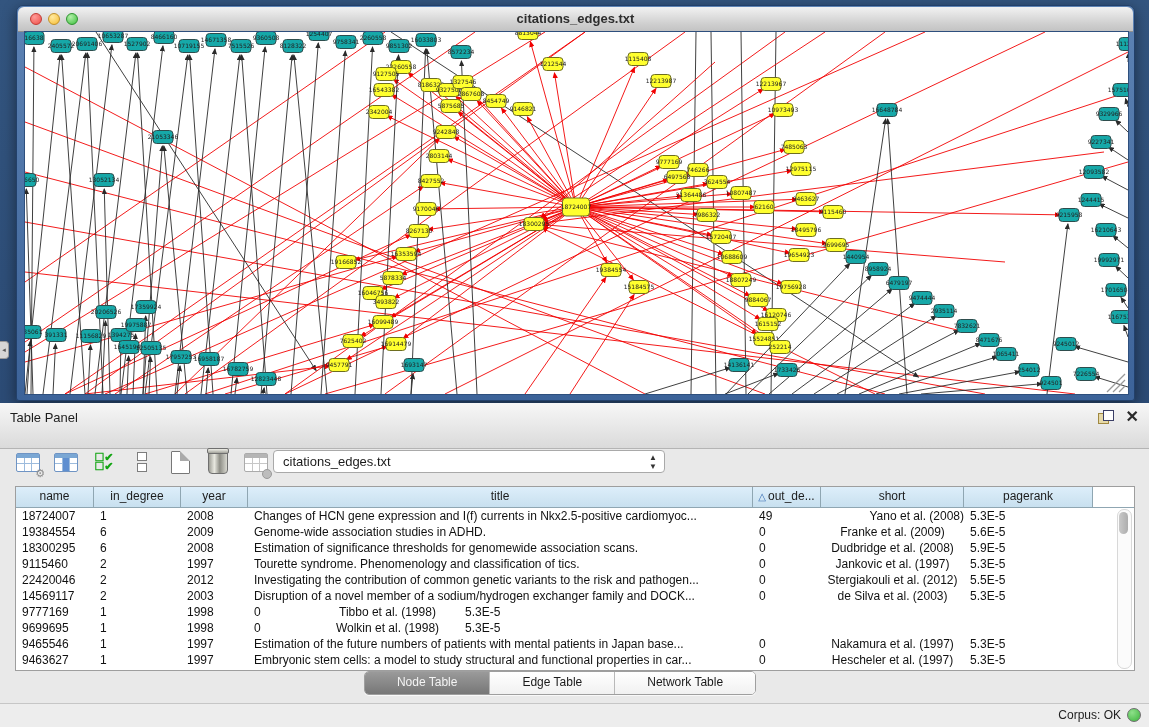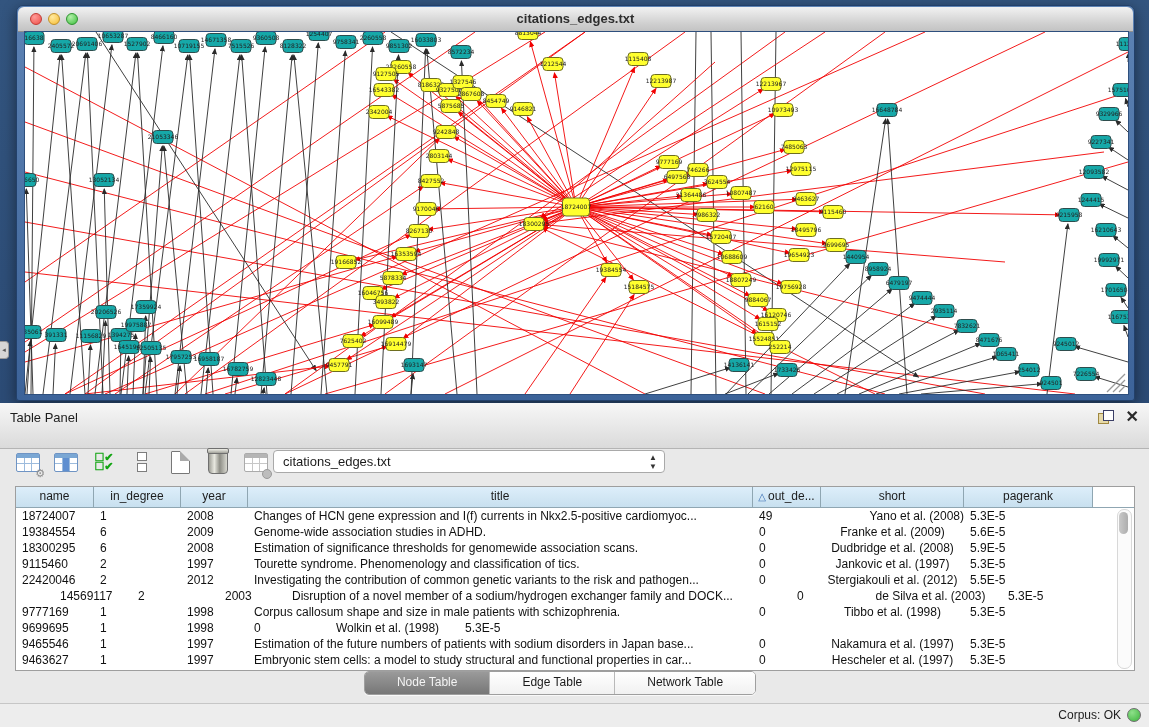--- a/index.html
+++ b/index.html
@@ -890,50 +890,49 @@
         <div class="tr">
           <div class="td" style="width: 78px;">22420046</div>
           <div class="td" style="width: 87px;">2</div>
           <div class="td" style="width: 67px;">2012</div>
           <div class="td" style="width: 505px;">Investigating the contribution of common genetic variants to the risk and pathogen...</div>
           <div class="td" style="width: 68px;">0</div>
           <div class="td center" style="width: 143px;">Stergiakouli et al. (2012)</div>
           <div class="td" style="width: 129px;">5.5E-5</div>
         </div>
         <div class="tr">
-          <div class="td" style="width: 78px; margin-left: 38px;">14569117</div>
+          <div class="td" style="width: 78px;">14569117</div>
           <div class="td" style="width: 87px;">2</div>
           <div class="td" style="width: 67px;">2003</div>
           <div class="td" style="width: 505px;">Disruption of a novel member of a sodium/hydrogen exchanger family and DOCK...</div>
           <div class="td" style="width: 68px;">0</div>
           <div class="td center" style="width: 143px;">de Silva et al. (2003)</div>
           <div class="td" style="width: 129px;">5.3E-5</div>
         </div>
         <div class="tr">
           <div class="td" style="width: 78px;">9777169</div>
           <div class="td" style="width: 87px;">1</div>
           <div class="td" style="width: 67px;">1998</div>
-          <div class="td" style="width: 505px;">Corpus callosum shape and size in male patients with schizophrenia.</div>
           <div class="td" style="width: 68px;">0</div>
           <div class="td center" style="width: 143px;">Tibbo et al. (1998)</div>
           <div class="td" style="width: 129px;">5.3E-5</div>
         </div>
         <div class="tr">
           <div class="td" style="width: 78px;">9699695</div>
           <div class="td" style="width: 87px;">1</div>
           <div class="td" style="width: 67px;">1998</div>
           <div class="td" style="width: 68px;">0</div>
           <div class="td center" style="width: 143px;">Wolkin et al. (1998)</div>
           <div class="td" style="width: 129px;">5.3E-5</div>
         </div>
         <div class="tr">
           <div class="td" style="width: 78px;">9465546</div>
           <div class="td" style="width: 87px;">1</div>
           <div class="td" style="width: 67px;">1997</div>
-          <div class="td" style="width: 505px;">Estimation of the future numbers of patients with sodium disorders in Japan base...</div>
+          <div class="td" style="width: 505px;">Estimation of the future numbers of patients with mental patients in Japan base...</div>
           <div class="td" style="width: 68px;">0</div>
           <div class="td center" style="width: 143px;">Nakamura et al. (1997)</div>
           <div class="td" style="width: 129px;">5.3E-5</div>
         </div>
         <div class="tr">
           <div class="td" style="width: 78px;">9463627</div>
           <div class="td" style="width: 87px;">1</div>
           <div class="td" style="width: 67px;">1997</div>
           <div class="td" style="width: 505px;">Embryonic stem cells: a model to study structural and functional properties in car...</div>
           <div class="td" style="width: 68px;">0</div>

